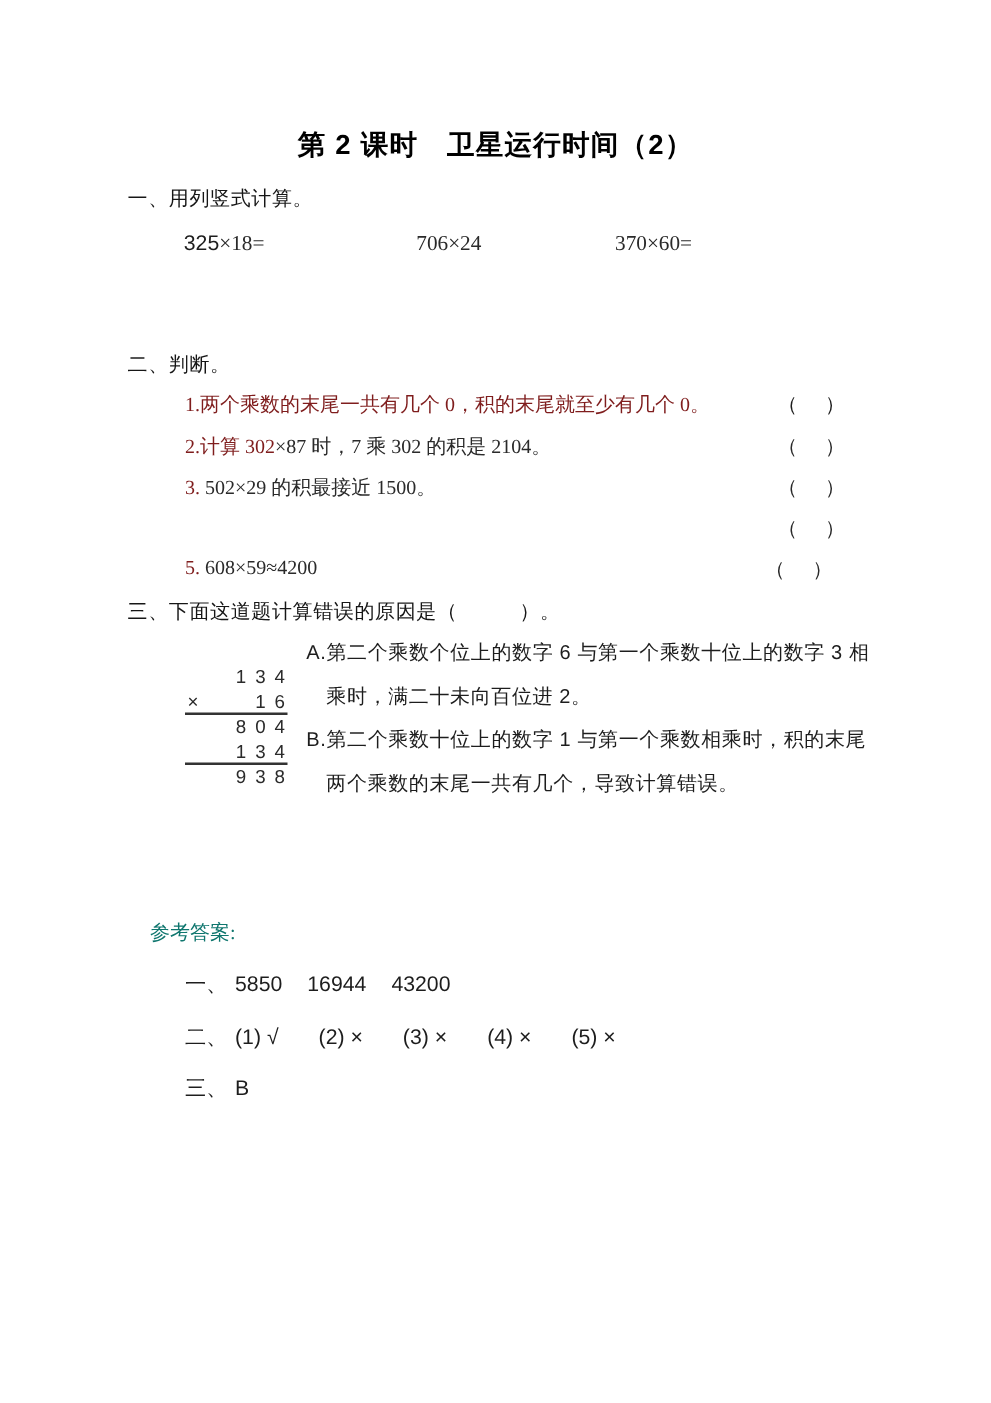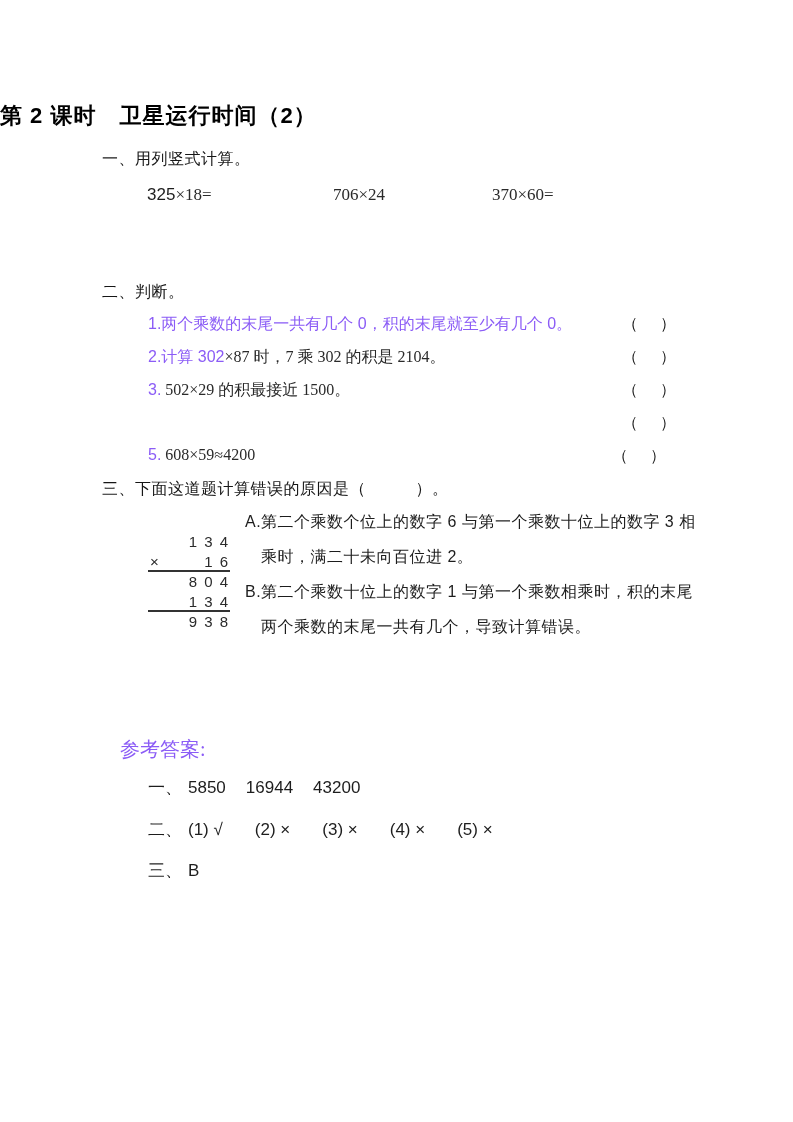--- a/index.html
+++ b/index.html
@@ -12,38 +12,38 @@
     overflow: hidden;
     color: #1d1d1d;
     font-family: "Liberation Serif", "DejaVu Serif", serif;
   }
   .abs { position: absolute; }
   .hei { font-family: "Liberation Sans", "DejaVu Sans", sans-serif; }
   .song { font-family: "Liberation Serif", "DejaVu Serif", serif; color: #2a2a2a; }
 
   .doc-title {
     top: 101px; left: 0; width: 100%;
-    text-align: left;
+    text-align: center;
     font-size: 22px;
     font-weight: 700;
     color: #000000;
     letter-spacing: 1px;
   }
   .section-heading {
     left: 102px;
     font-size: 16px;
     color: #161616;
     letter-spacing: 0.5px;
   }
   .problem-row-item { top: 185px; font-size: 17px; white-space: nowrap; }
   .problem-row-item .lead { font-family: "Liberation Sans", "DejaVu Sans", sans-serif; color:#1d1d1d; }
 
   .judge-row { left: 0; width: 793px; height: 22px; font-size: 16px; }
   .judge-text { position: absolute; left: 148px; top: 0; white-space: nowrap; }
-  .judge-text .lead { font-family: Liberation Sans, sans-serif; color:#8b5cf6; }
+  .judge-text .lead { font-family: Liberation Serif, serif; color:#7f1d1d; }
   .judge-text .body { font-family: "Liberation Serif", "DejaVu Serif", serif; color:#2a2a2a;margin-top:20px; }
   .bracket-pair {
     position: absolute; top: 0;
     left: 622px; width: 54px;
     display: flex; justify-content: space-between;
     font-size: 16px;
   }
   .bracket-pair.serif { font-family: "Liberation Serif", "DejaVu Serif", serif; color:#2a2a2a; }
   .bracket-pair.sans  { font-family: "Liberation Sans", "DejaVu Sans", sans-serif; color:#1d1d1d; }
   .bracket-pair.shift-left { left: 612px; }
@@ -61,21 +61,21 @@
   .vmult .ruled { border-bottom: 2px solid #333333; }
 
   .option-line {
     font-size: 16px;
     letter-spacing: 0.5px;
     color: #1d1d1d;
     white-space: nowrap;
     font-family: "Liberation Sans", "DejaVu Sans", sans-serif;
   }
 
-  .answers-heading { left: 120px; top: 736px; font-size: 20px; color: #8b5cf6; text-align: center; }
+  .answers-heading { left: 120px; top: 736px; font-size: 16px; color: #0f766e; text-align: center; }
   .answer-line {
     left: 148px;
     font-size: 17px;
     color: #1d1d1d;
     font-family: "Liberation Sans", "DejaVu Sans", sans-serif;
     white-space: nowrap;
   }
   .answer-line .label { margin-right: 6px; }
   .answer-line .val { margin-right: 20px; }
   .answer-line .mark-item { margin-right: 32px; }

